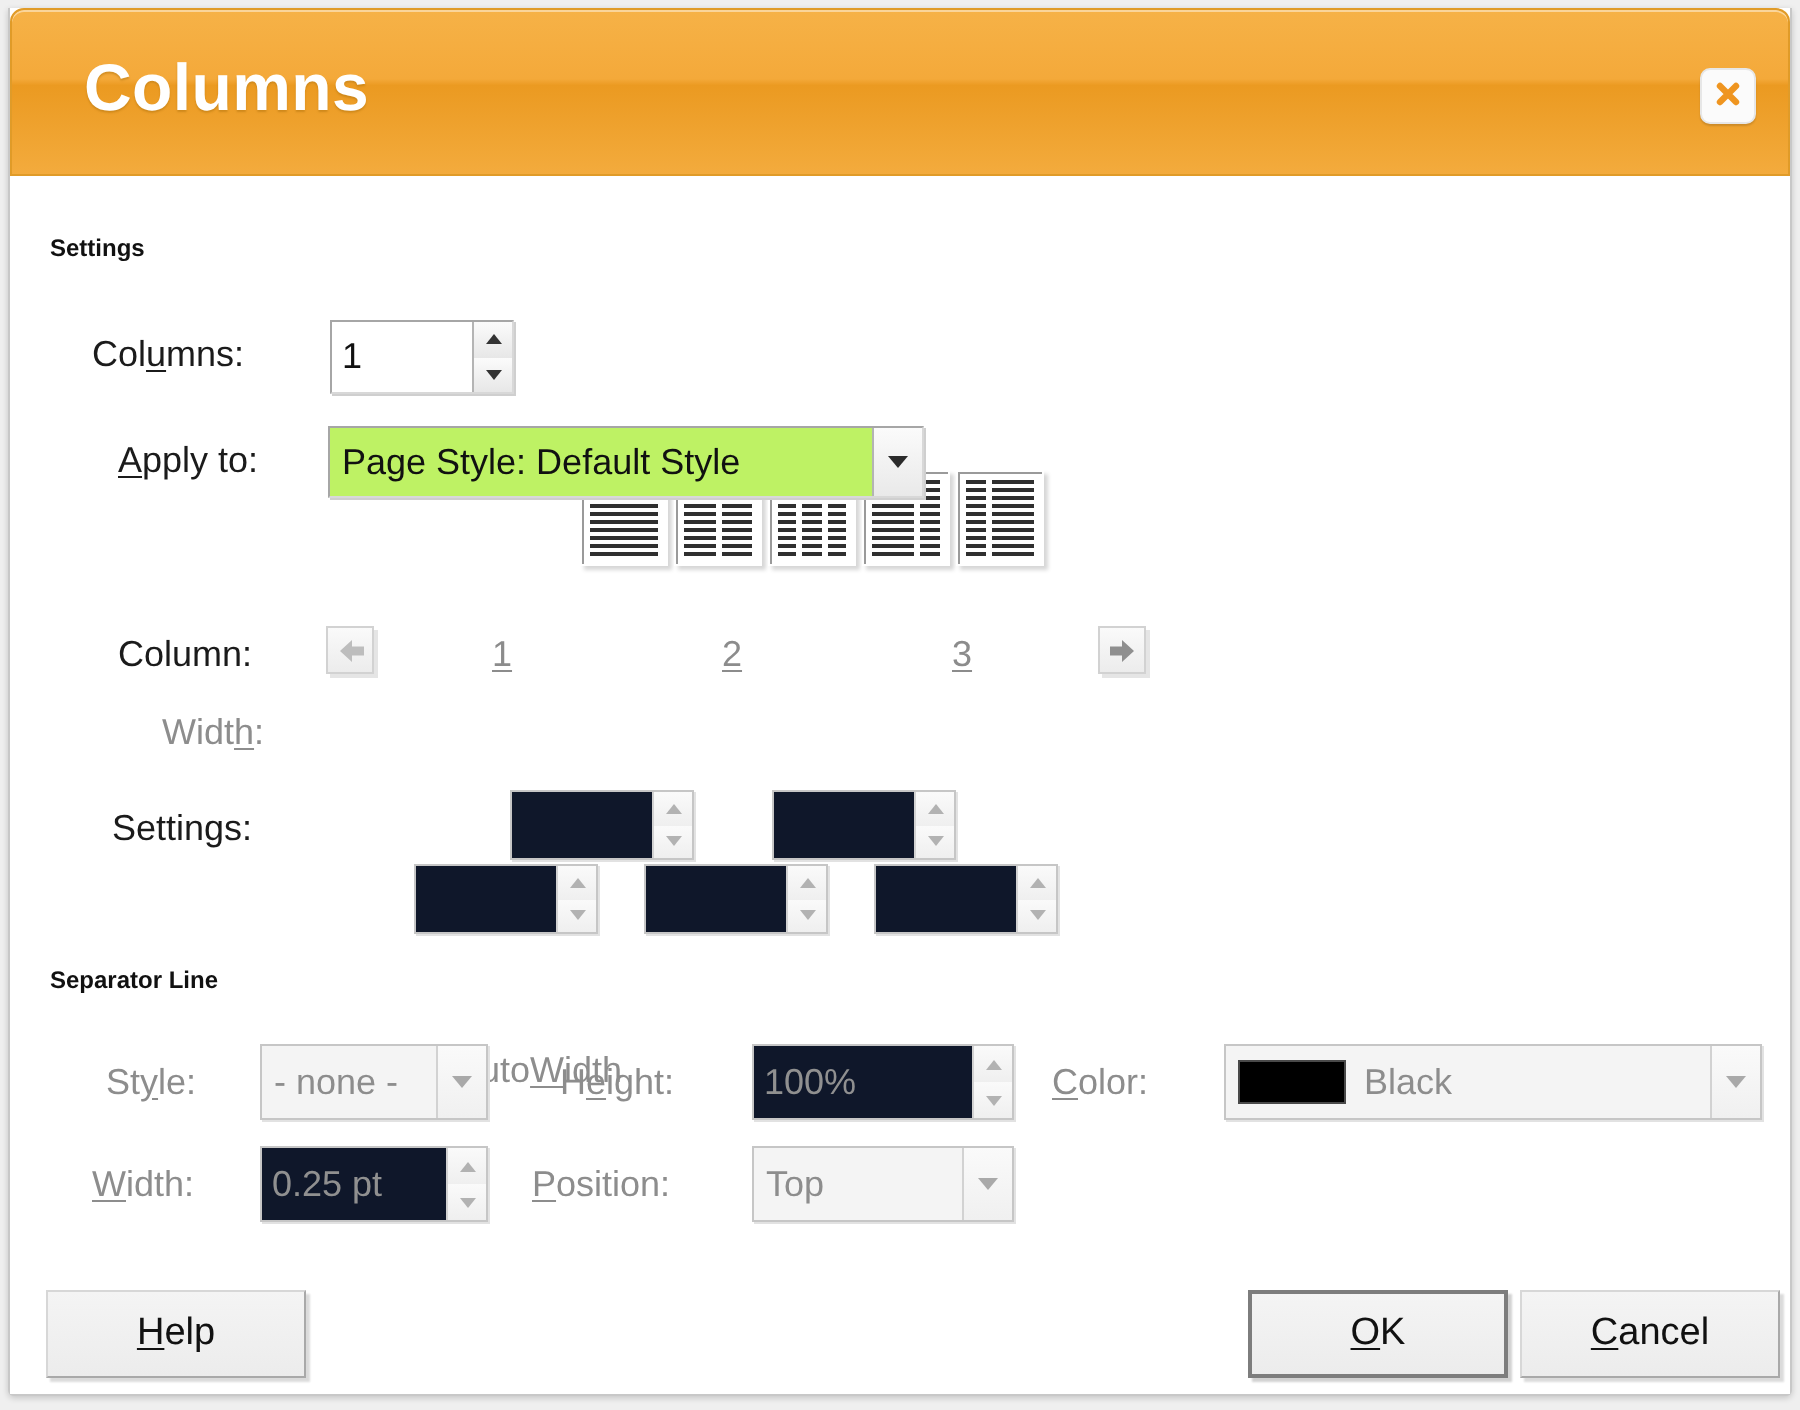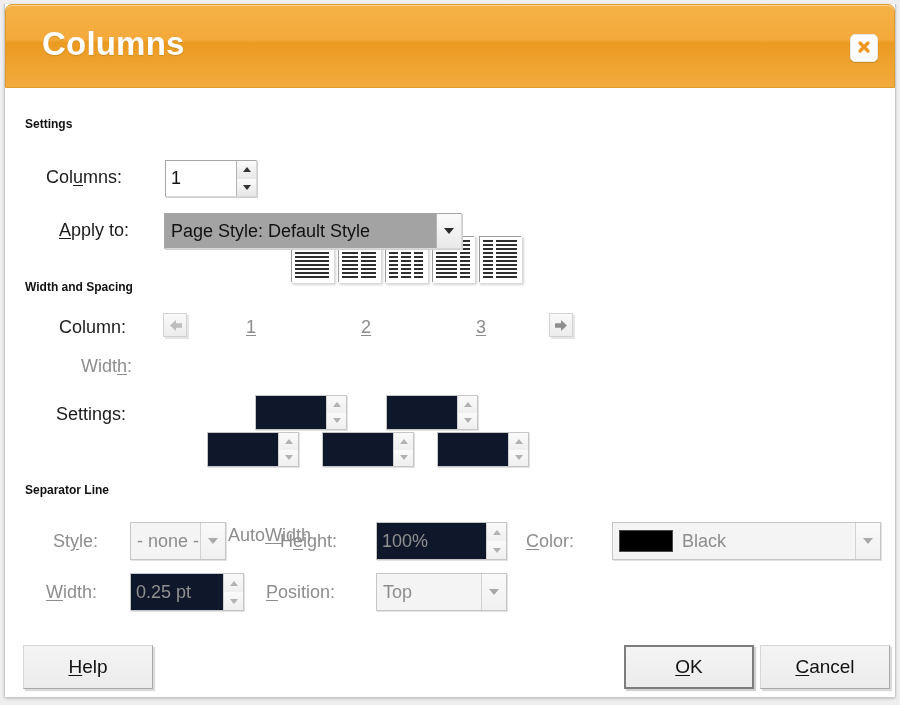--- a/index.html
+++ b/index.html
@@ -142,21 +142,21 @@
   .sb-btn .tri { width:0;height:0; }
   .tri-up { border-left:4px solid transparent;border-right:4px solid transparent;border-bottom:5px solid #333; }
   .tri-dn { border-left:4px solid transparent;border-right:4px solid transparent;border-top:5px solid #333; }
   .spinbox.disabled .tri-up { border-bottom-color:#b2b2b2; }
   .spinbox.disabled .tri-dn { border-top-color:#b2b2b2; }
 
   
   .combobox {
     position: absolute;
     box-sizing: border-box;
-    background: #a3a3a3;
+    background: #bef264;
     border: 1px solid #a6a6a6;
     border-right-color: #d8d8d8;
     border-bottom-color: #d8d8d8;
     box-shadow: 1px 1px 0 #cfcfcf;
     display: flex;
     align-items: stretch;
   }
   .combobox.disabled {
     background: #f4f4f4;
     border-color: #c6c6c6;
@@ -325,21 +325,20 @@
 
     <div class="field-label" style="left:54px; top:132px;"><u>A</u>pply to:</div>
 
     <div class="combobox" style="left:159px; top:125px; width:298px; height:36px;">
       <div class="cb-value">Page Style: Default Style</div>
       <div class="cb-btn">
           <span class="cb-caret"></span>
         </div>
     </div>
 
-    <div class="section-title" style="left:20px; top:192px;">Width and Spacing</div>
 
     <div class="field-label" style="left:54px; top:229px;">Column:</div>
 
     <div class="arrow-btn disabled" style="left:158px; top:225px;">
       <svg width="15" height="13" viewBox="0 0 15 13" aria-hidden="true">
         <path d="M8 1 L2 6.5 L8 12 L8 8.8 L14 8.8 L14 4.2 L8 4.2 Z" fill="#bdbdbd"></path>
       </svg>
     </div>
     <div class="arrow-btn" style="left:544px; top:225px;">
       <svg width="15" height="13" viewBox="0 0 15 13" aria-hidden="true">
@@ -419,21 +418,21 @@
       <span class="checkbox">
         <span class="check-mark">✓</span>
       </span>
       <span class="field-label disabled" style="position:static;">Auto<u>W</u>idth</span>
     </div>
 
     <div class="section-title" style="left:20px; top:395px;">Separator Line</div>
 
     <div class="field-label disabled" style="left:48px; top:443px;">St<u>y</u>le:</div>
 
-    <div class="combobox disabled" style="left:125px; top:434px; width:96px; height:38px;">
+    <div class="combobox disabled" style="left:125px; top:434px; width:114px; height:38px;">
       <div class="cb-value">- none -</div>
       <div class="cb-btn">
           <span class="cb-caret"></span>
         </div>
     </div>
 
     <div class="field-label disabled" style="left:275px; top:443px;">H<u>e</u>ight:</div>
 
     <div class="spinbox disabled" style="left:371px; top:434px; width:131px; height:38px;">
       <div class="sb-value">100%</div>

